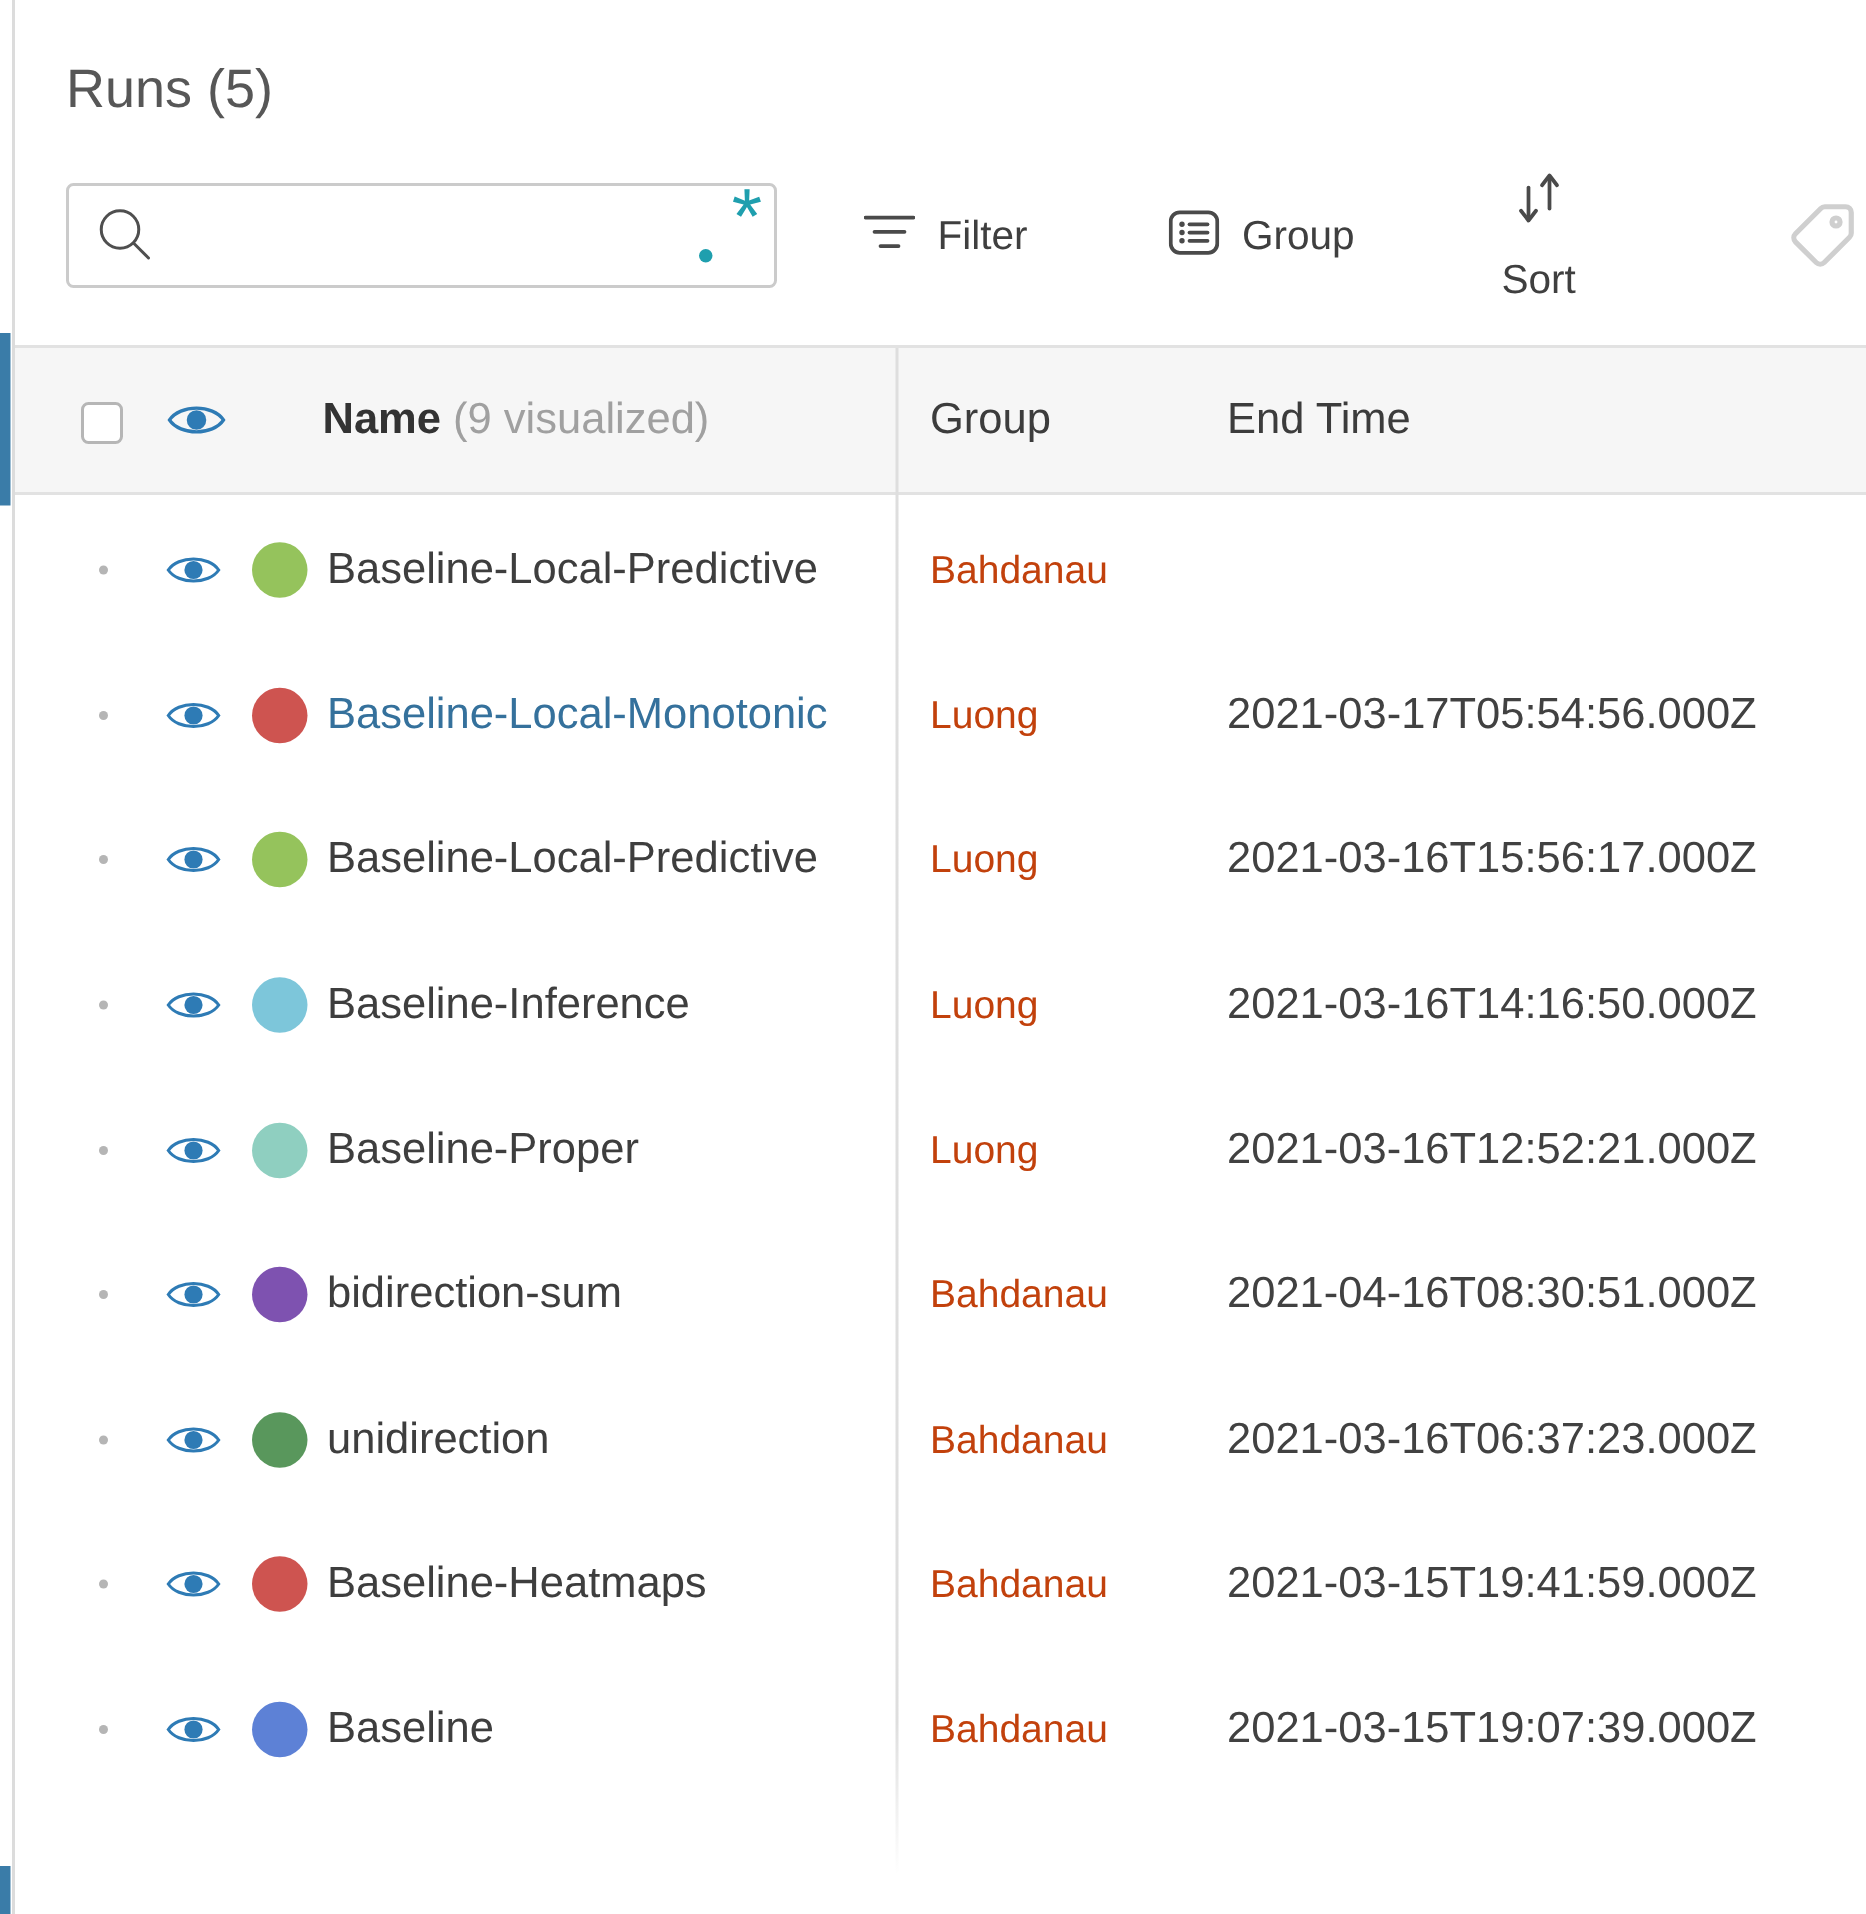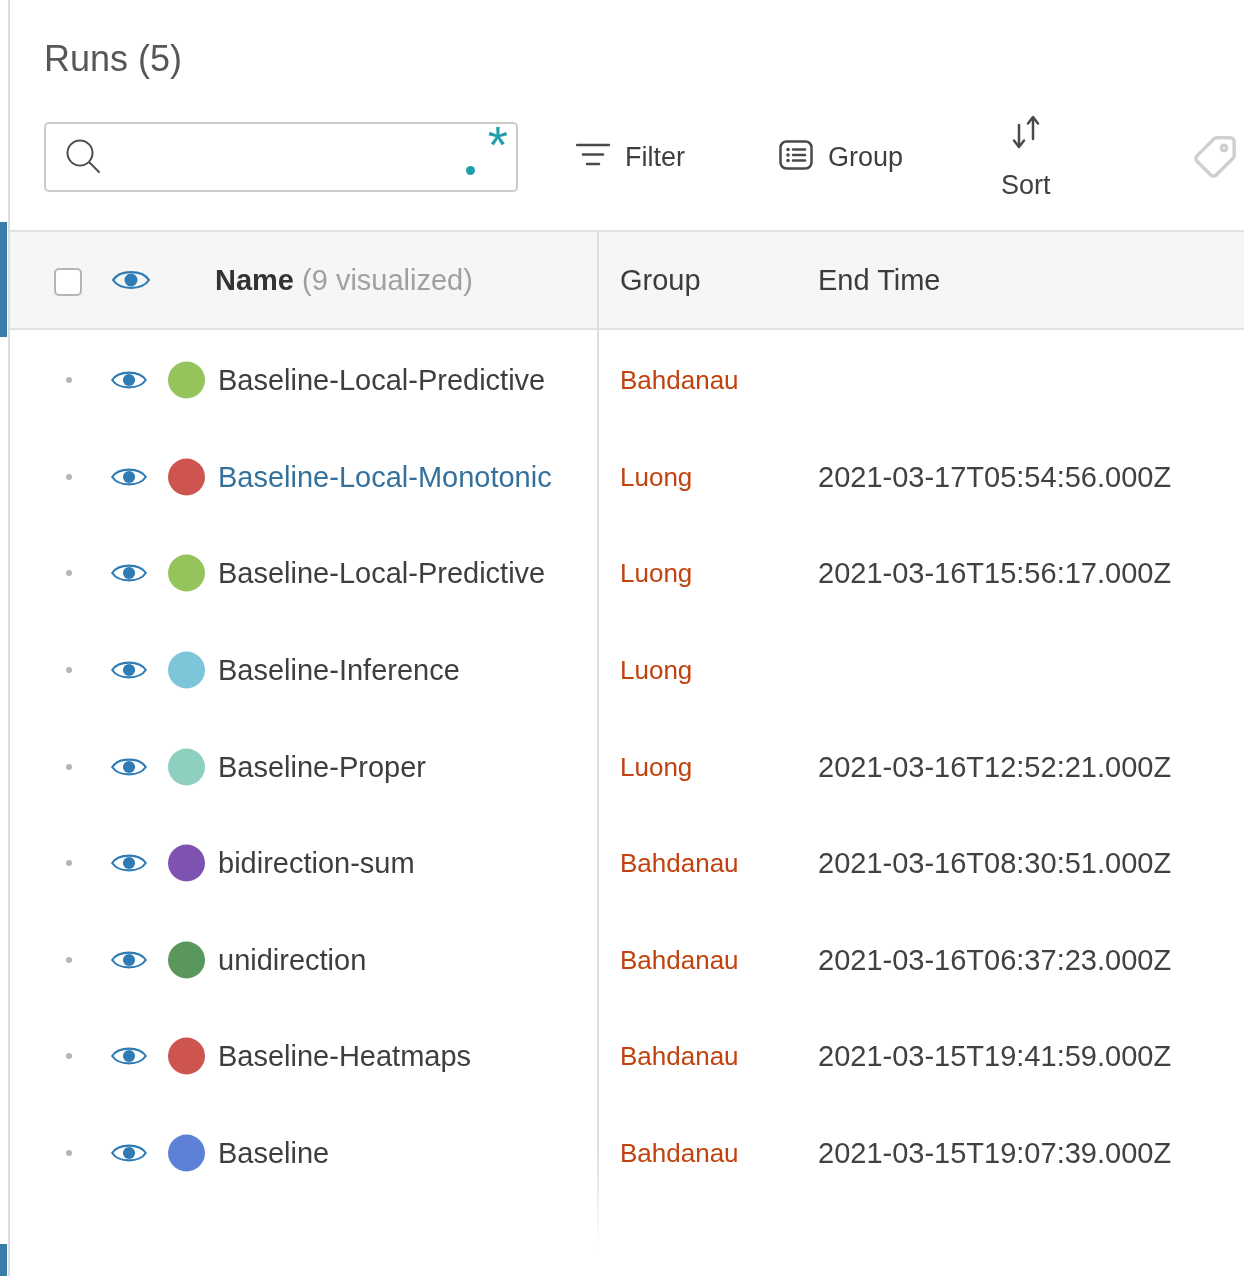--- a/index.html
+++ b/index.html
@@ -217,20 +217,21 @@
     <span class="row-handle"></span>
     <span class="row-eye">
       <svg width="38" height="28" viewBox="0 0 40 30">
         <path class="eye-outline" d="M2 15 C 9 4.5, 31 4.5, 38 15 C 31 25.5, 9 25.5, 2 15 Z"></path>
         <circle class="eye-pupil" cx="20" cy="15" r="6.5"></circle>
       </svg>
     </span>
     <span class="row-dot" style="background: rgb(125, 198, 218);"></span>
     <span class="row-name">Baseline-Inference</span>
     <span class="row-group">Luong</span>
+    <span class="row-end">2021-03-16T14:16:50.000Z</span>
   </div>
 
   <div class="run-row">
     <span class="row-handle"></span>
     <span class="row-eye">
       <svg width="38" height="28" viewBox="0 0 40 30">
         <path class="eye-outline" d="M2 15 C 9 4.5, 31 4.5, 38 15 C 31 25.5, 9 25.5, 2 15 Z"></path>
         <circle class="eye-pupil" cx="20" cy="15" r="6.5"></circle>
       </svg>
     </span>
@@ -244,21 +245,21 @@
     <span class="row-handle"></span>
     <span class="row-eye">
       <svg width="38" height="28" viewBox="0 0 40 30">
         <path class="eye-outline" d="M2 15 C 9 4.5, 31 4.5, 38 15 C 31 25.5, 9 25.5, 2 15 Z"></path>
         <circle class="eye-pupil" cx="20" cy="15" r="6.5"></circle>
       </svg>
     </span>
     <span class="row-dot" style="background: rgb(126, 82, 176);"></span>
     <span class="row-name">bidirection-sum</span>
     <span class="row-group">Bahdanau</span>
-    <span class="row-end">2021-03-16T08:30:51.000Z</span>
+    <span class="row-end">2021-04-16T08:30:51.000Z</span>
   </div>
 
   <div class="run-row">
     <span class="row-handle"></span>
     <span class="row-eye">
       <svg width="38" height="28" viewBox="0 0 40 30">
         <path class="eye-outline" d="M2 15 C 9 4.5, 31 4.5, 38 15 C 31 25.5, 9 25.5, 2 15 Z"></path>
         <circle class="eye-pupil" cx="20" cy="15" r="6.5"></circle>
       </svg>
     </span>

